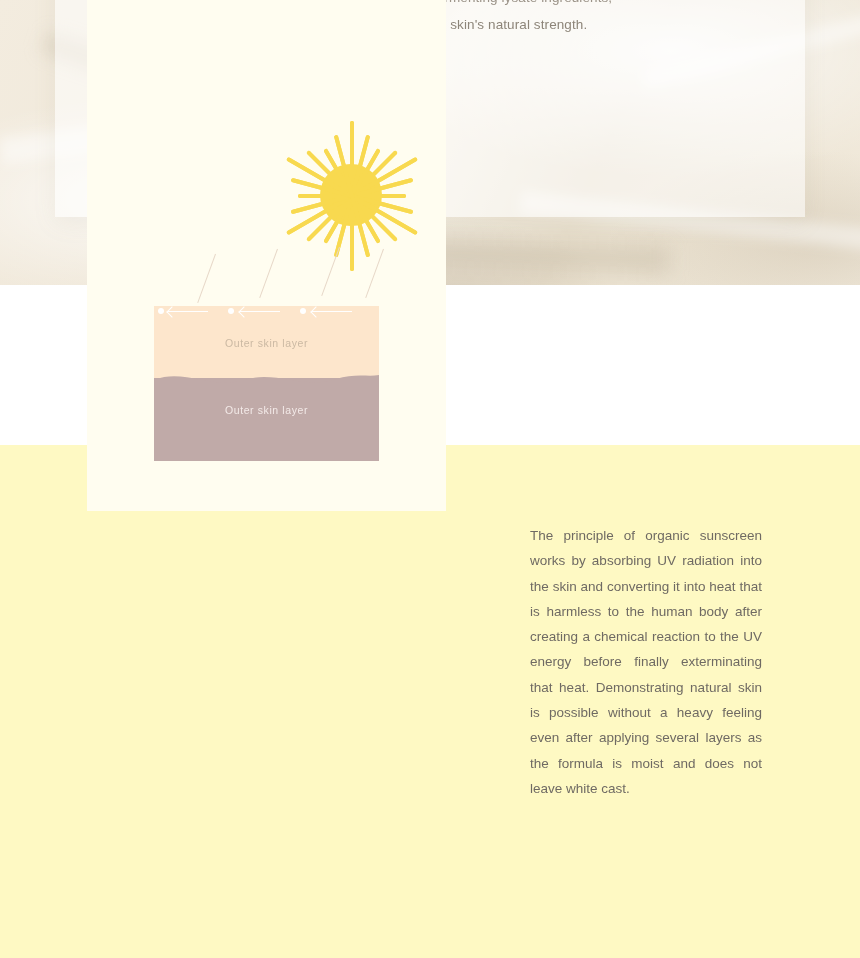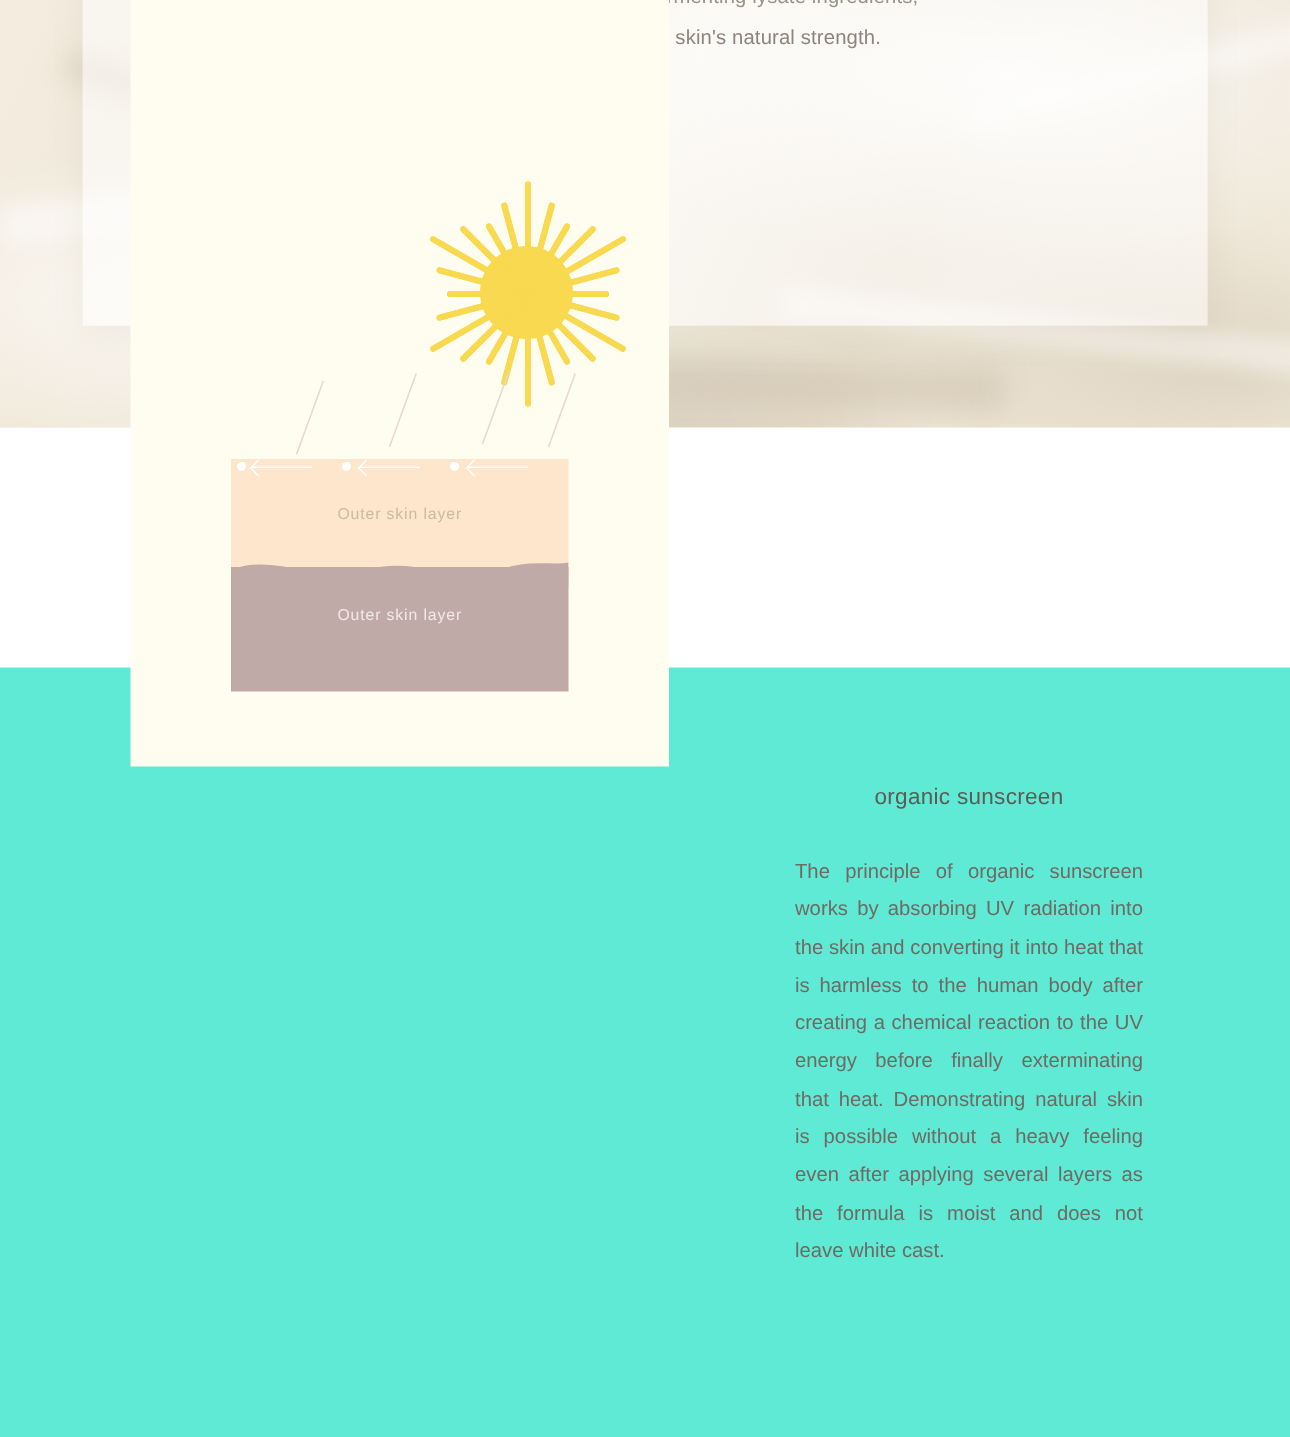--- a/index.html
+++ b/index.html
@@ -91,21 +91,21 @@
   .hero-text .line1 { color: #9a9287; }
 
   
   .gap { width: 860px; height: 160px; background: #ffffff; }
 
   
   .section {
     position: relative;
     width: 860px;
     height: 513px;
-    background: #5eead4;
+    background: #fef9c3;
   }
   .figure {
     position: absolute;
     left: 87px;
     top: 446px;
     margin-top: -446px; 
     width: 359px;
     height: 512px;
     background: #fffdf0;
     overflow: hidden;
@@ -329,16 +329,15 @@
         <div class="arrow" style="left: 14px;"></div>
         <div class="arrow" style="left: 86px;"></div>
         <div class="arrow" style="left: 158px;"></div>
         <div class="dot" style="left: 4px;"></div>
         <div class="dot" style="left: 74px;"></div>
         <div class="dot" style="left: 146px;"></div>
       </div>
   </div>
 
   <div class="copy">
-    <h2 class="copy-title">organic sunscreen</h2>
     <p class="copy-body">The principle of organic sunscreen works by absorbing UV radiation into the skin and converting it into heat that is harmless to the human body after creating a chemical reaction to the UV energy before finally exterminating that heat. Demonstrating natural skin is possible without a heavy feeling even after applying several layers as the formula is moist and does not leave white cast.</p>
   </div>
 </div>
 
 </body></html>

